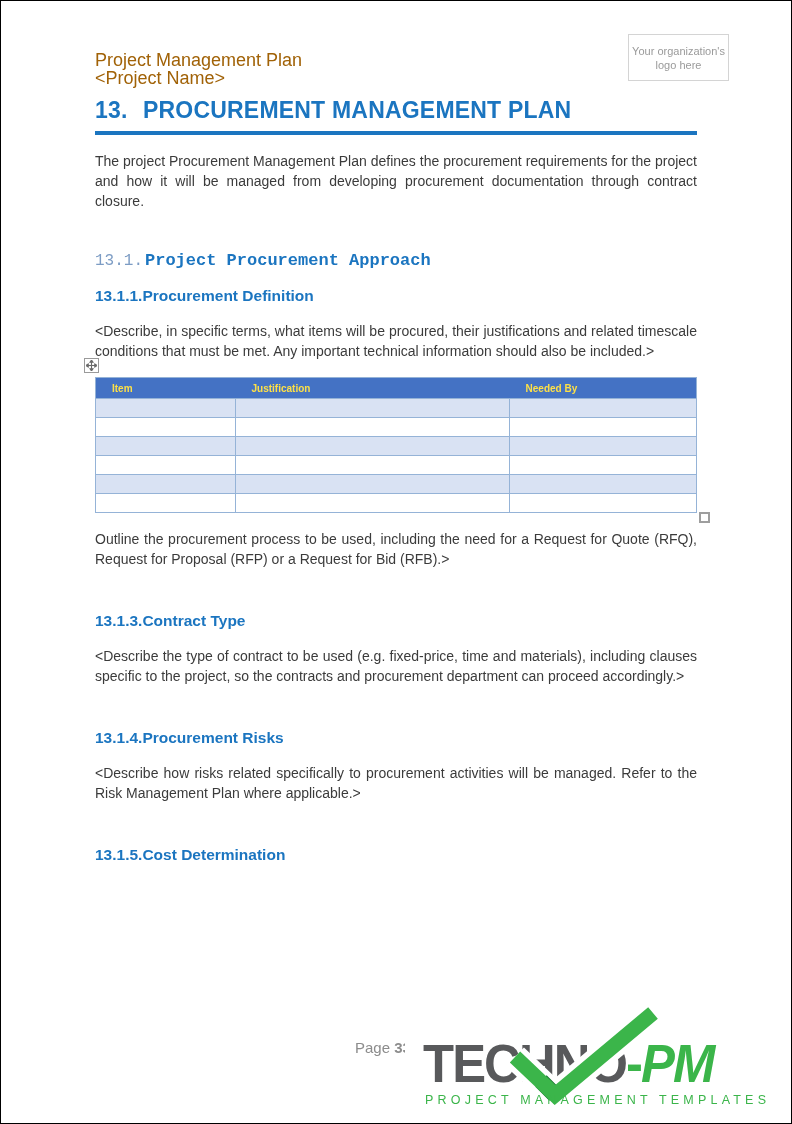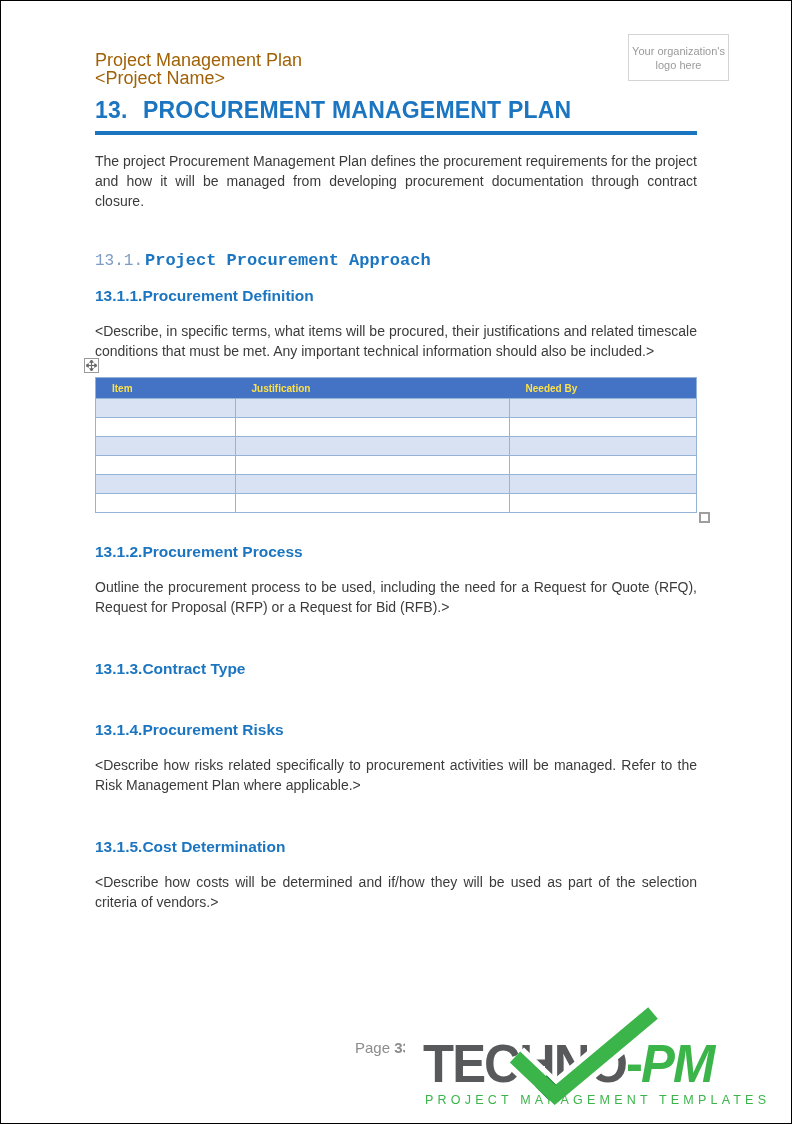--- a/index.html
+++ b/index.html
@@ -184,38 +184,35 @@
             <tr>
               <td></td>
               <td></td>
               <td></td>
             </tr>
           </tbody>
       </table>
       <div class="resize-handle"></div>
     </div>
 
-    <h3 class="doc-h3 mt-h3b">
-      <span>13.1.2.</span><span>Procurement Process</span>
-    </h3>
     <p class="body-text">Outline the procurement process to be used, including the need for a Request for Quote (RFQ), Request for Proposal (RFP) or a Request for Bid (RFB).&gt;</p>
 
     <h3 class="doc-h3 mt-h3c">
       <span>13.1.3.</span><span>Contract Type</span>
     </h3>
+    <p class="body-text">&lt;Describe the type of contract to be used (e.g. fixed-price, time and materials), including clauses specific to the project, so the contracts and procurement department can proceed accordingly.&gt;</p>
 
     <h3 class="doc-h3 mt-h3c">
       <span>13.1.4.</span><span>Procurement Risks</span>
     </h3>
     <p class="body-text">&lt;Describe how risks related specifically to procurement activities will be managed.  Refer to the Risk Management Plan where applicable.&gt;</p>
 
     <h3 class="doc-h3 mt-h3c">
       <span>13.1.5.</span><span>Cost Determination</span>
     </h3>
-    <p class="body-text">&lt;Describe how costs will be determined and if/how they will be used as part of the selection criteria of vendors.&gt;</p>
 
   </div>
 
   <div class="page-num">
     <span>Page</span>&nbsp;<b>33</b>
   </div>
 
   <div class="brand">
     <div class="brand-word">
       <span>TECHNO</span><span class="grn">-</span><span class="grn ital">PM</span>

